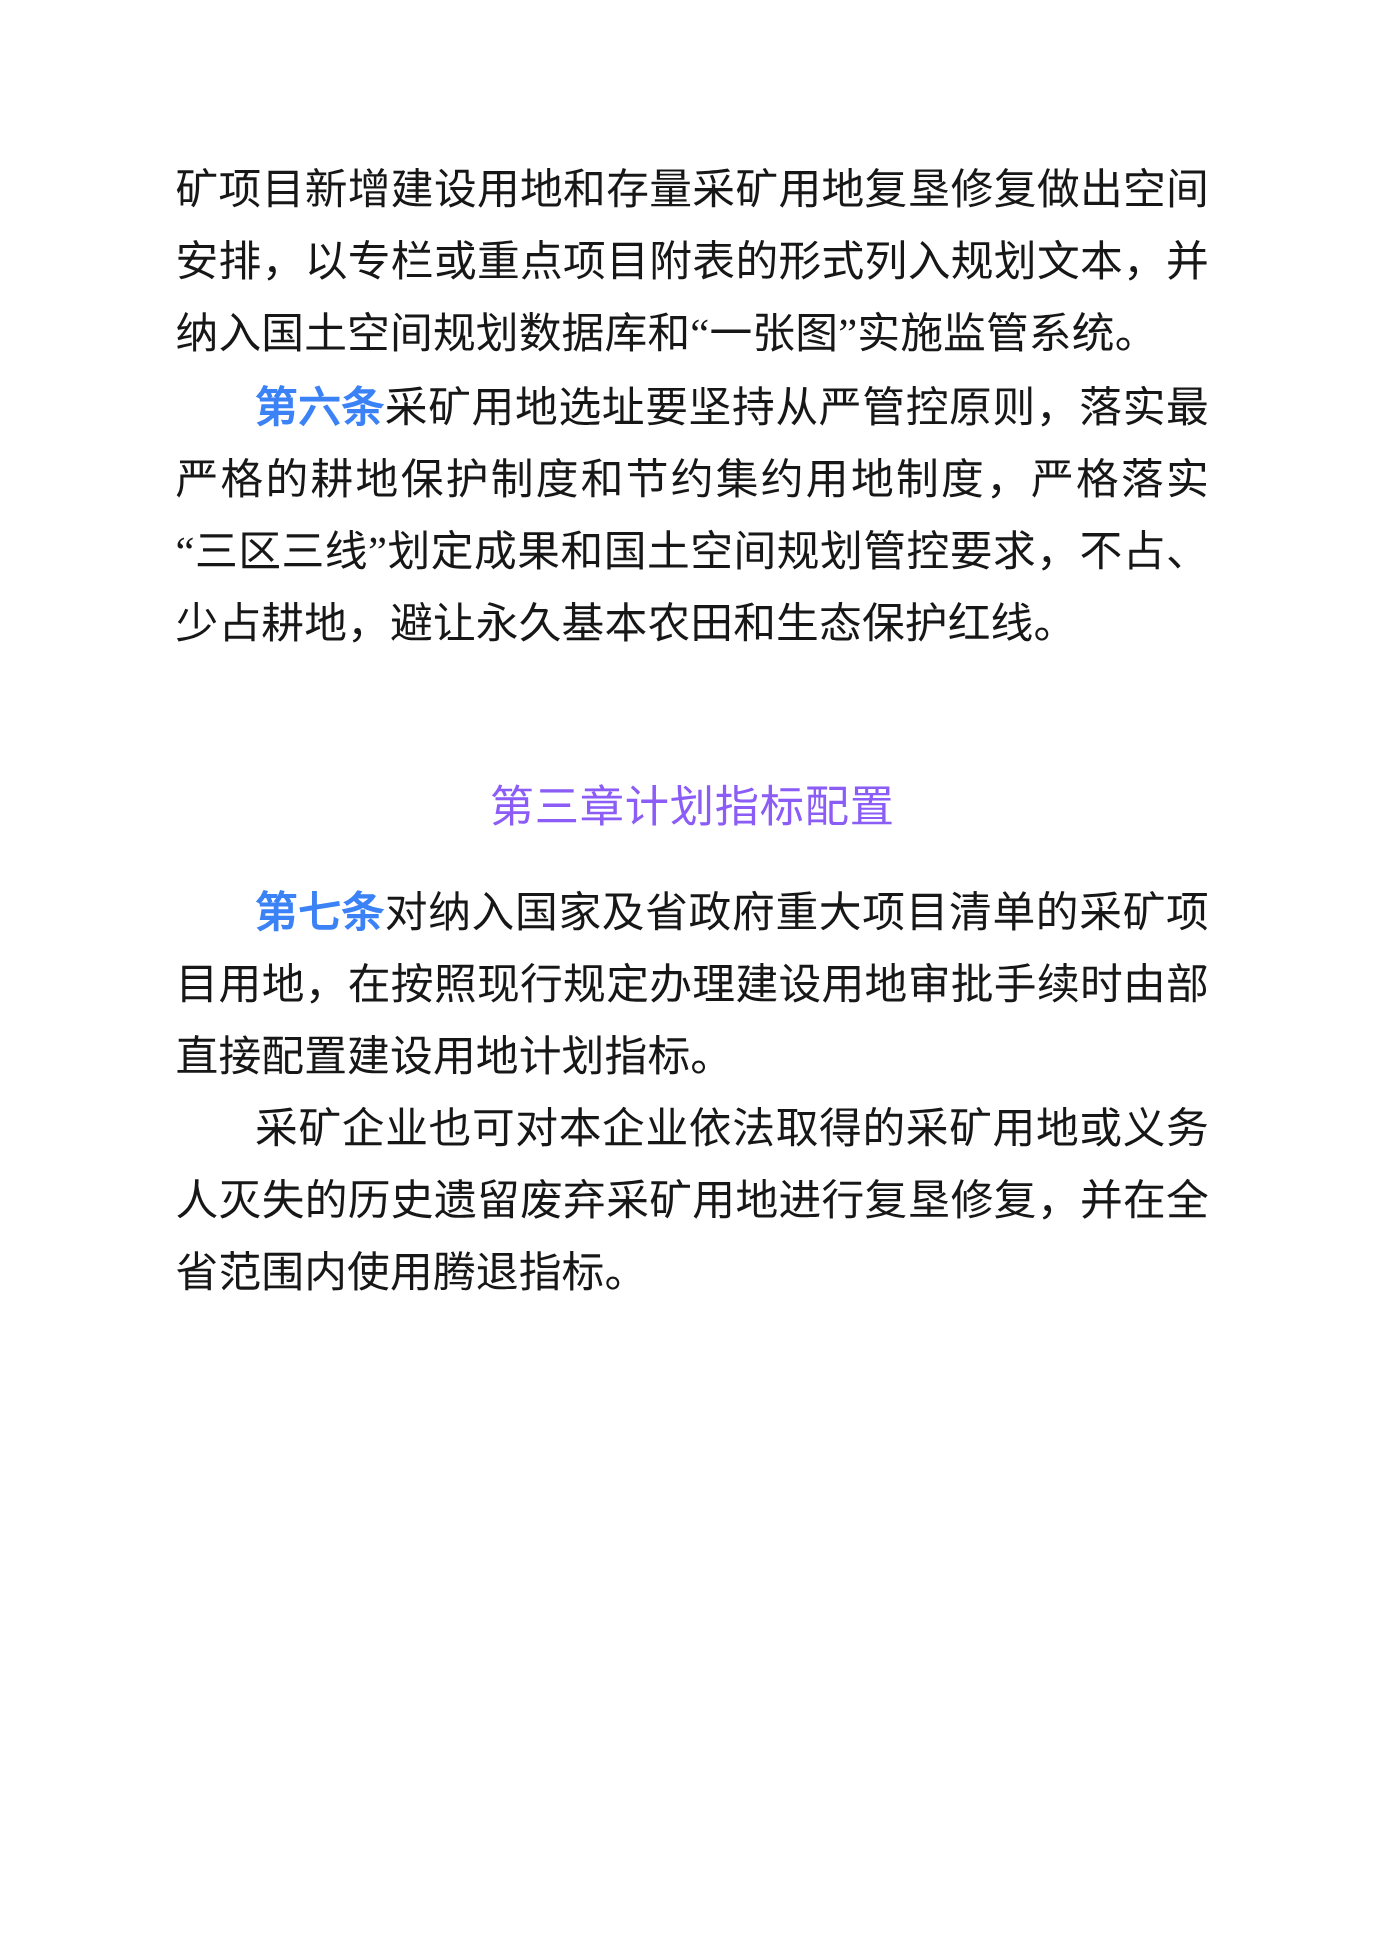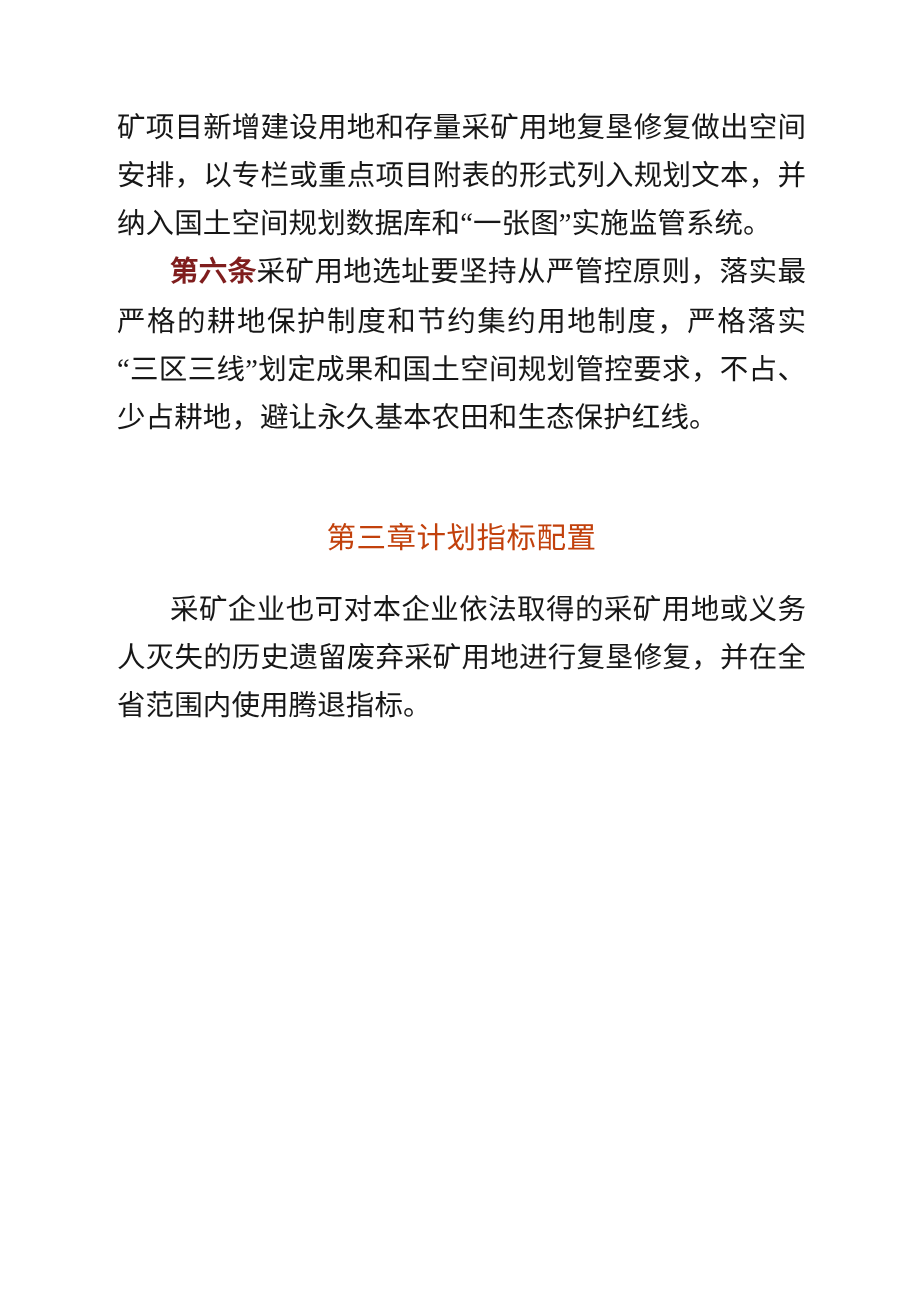--- a/index.html
+++ b/index.html
@@ -42,55 +42,56 @@
     word-break: break-all;
     color: #171717;
   }
 
   .para.no-indent {
     text-indent: 0;
   }
 
   
   .marker {
-    font-family: Liberation Mono, monospace;
+    font-family: Liberation Sans, sans-serif;
     font-weight: 700;
     letter-spacing: 0;
-    color: #7f1d1d;
+    color: #3b82f6;
   }
 
   
   .chapter-heading {
     margin: 0;
-    font-family: Liberation Mono, monospace;
+    font-family: Liberation Serif, serif;
     font-weight: 400;
     font-size: 29.5px;
     line-height: 48px;
     text-align: center;
     letter-spacing: 0.5px;
-    color: #c2410c;
+    color: #8b5cf6;
   }
   .gap-heading-top { height: 74px; }
   .gap-heading-bottom { height: 22px; }
 </style>
 </head>
 <body>
 
 <div class="page" style="background: rgb(255, 255, 255); color: rgb(23, 23, 23); width: 920px; height: 975px;">
   <div class="content">
 
     <p class="para no-indent"><span>矿项目新增建设用地和存量采矿用地复垦修复做出空间安排，以专栏或重点项目附表的形式列入规划文本，并纳入国土空间规划数据库和“一张图”实施监管系统。</span></p>
 
     <p class="para"><span class="marker">第六条</span><span>采矿用地选址要坚持从严管控原则，落实最严格的耕地保护制度和节约集约用地制度，严格落实“三区三线”划定成果和国土空间规划管控要求，不占、少占耕地，避让永久基本农田和生态保护红线。</span></p>
 
     <div class="gap-heading-top"></div>
 
     <h2 class="chapter-heading">第三章计划指标配置</h2>
 
     <div class="gap-heading-bottom"></div>
 
+    <p class="para"><span class="marker">第七条</span><span>对纳入国家及省政府重大项目清单的采矿项目用地，在按照现行规定办理建设用地审批手续时由部直接配置建设用地计划指标。</span></p>
 
 
 
     <p class="para"><span>采矿企业也可对本企业依法取得的采矿用地或义务人灭失的历史遗留废弃采矿用地进行复垦修复，并在全省范围内使用腾退指标。</span></p>
 
   </div>
 </div>
 
 </body></html>

